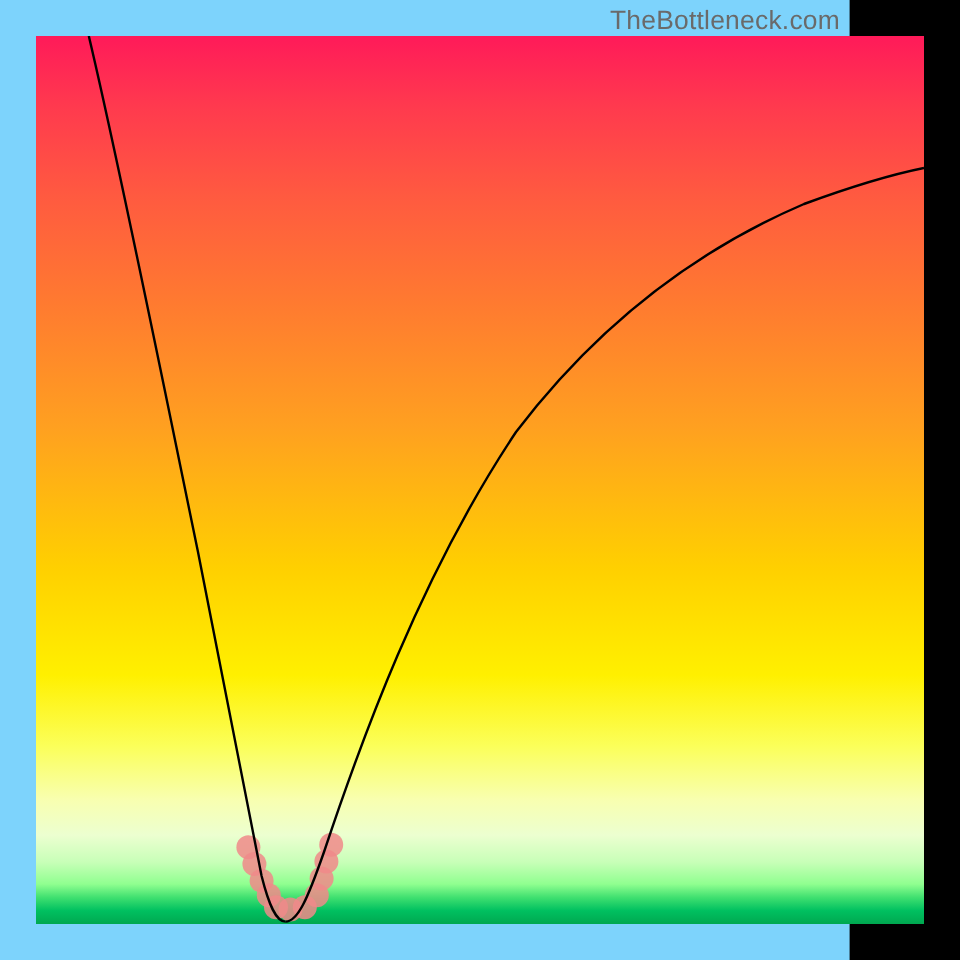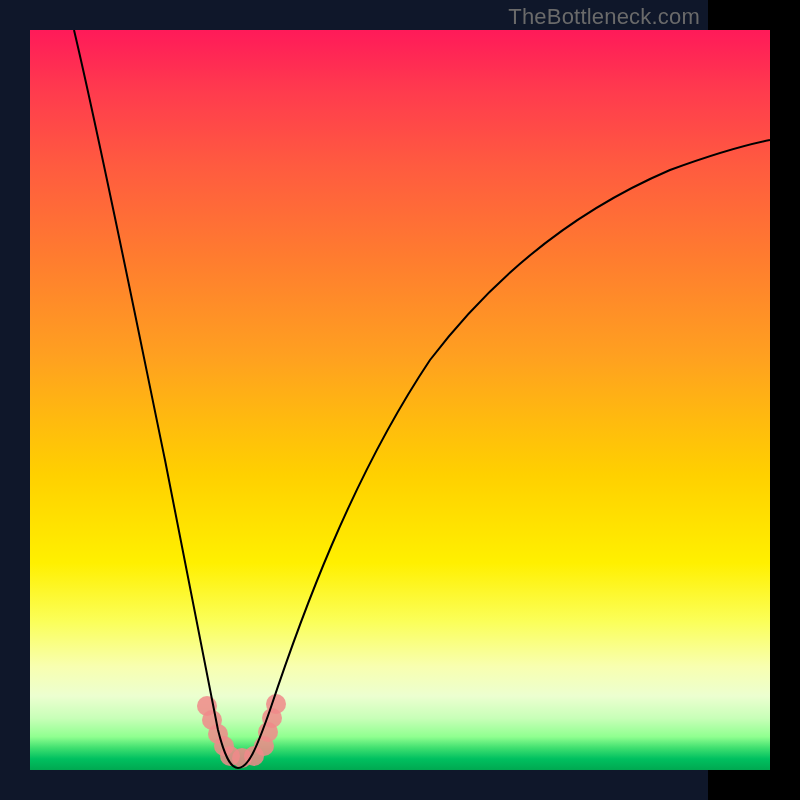--- a/index.html
+++ b/index.html
@@ -10,21 +10,21 @@
     overflow: hidden;
     background: #000;
     font-family: Arial, Helvetica, sans-serif;
   }
   .frame {
     position: absolute;
     top: 0;
     left: 0;
     width: 708px;
     height: 800px;
-    background: #0f172a;
+    background: #7dd3fc;
   }
   .plot-area {
     position: absolute;
     top: 30px;
     left: 30px;
     width: 740px;
     height: 740px;
     
     background: linear-gradient(
       to bottom,

